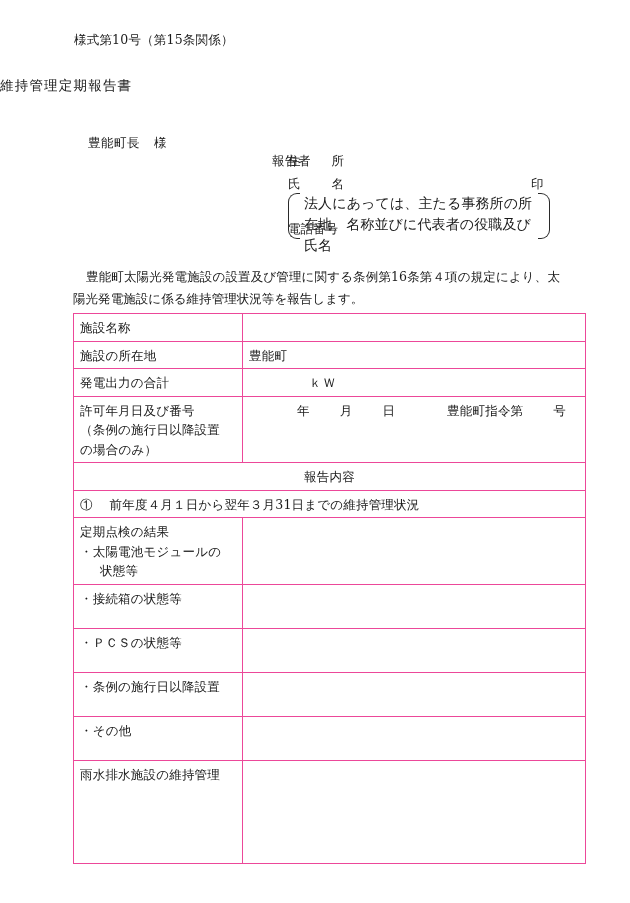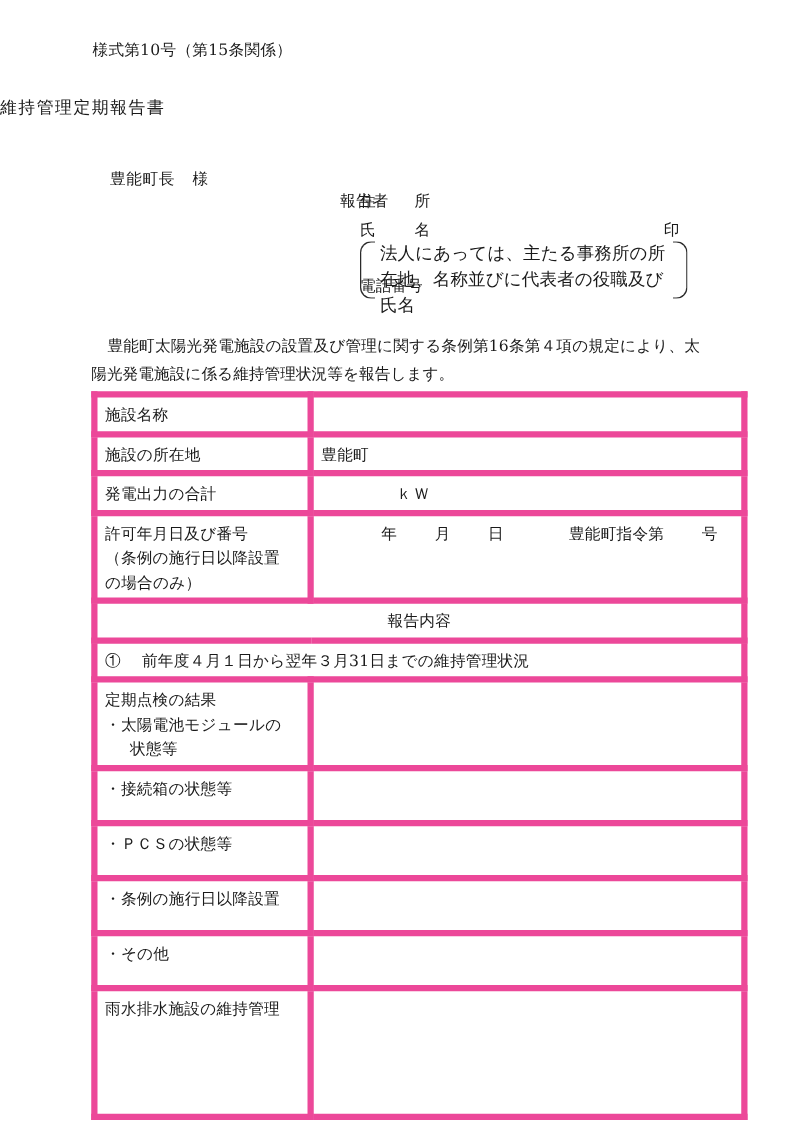--- a/index.html
+++ b/index.html
@@ -125,21 +125,21 @@
   
   table.form {
     position: absolute;
     left: 73px;
     top: 313px;
     width: 486px;
     border-collapse: collapse;
     table-layout: fixed;
   }
   table.form td {
-    border: 5px solid #ec4899;
+    border: 1px solid #ec4899;
     font-size: 12.5px;
     vertical-align: top;
     padding: 4px 6px 3px 6px;
     line-height: 19.5px;
     letter-spacing: 0.2px;
   }
   td.lab  { width: 156px; }
   td.val  { width: 330px; }
   td.merged { text-align: center; letter-spacing: 5px; }
   .indent2 { display: block; padding-left: 20px; }

